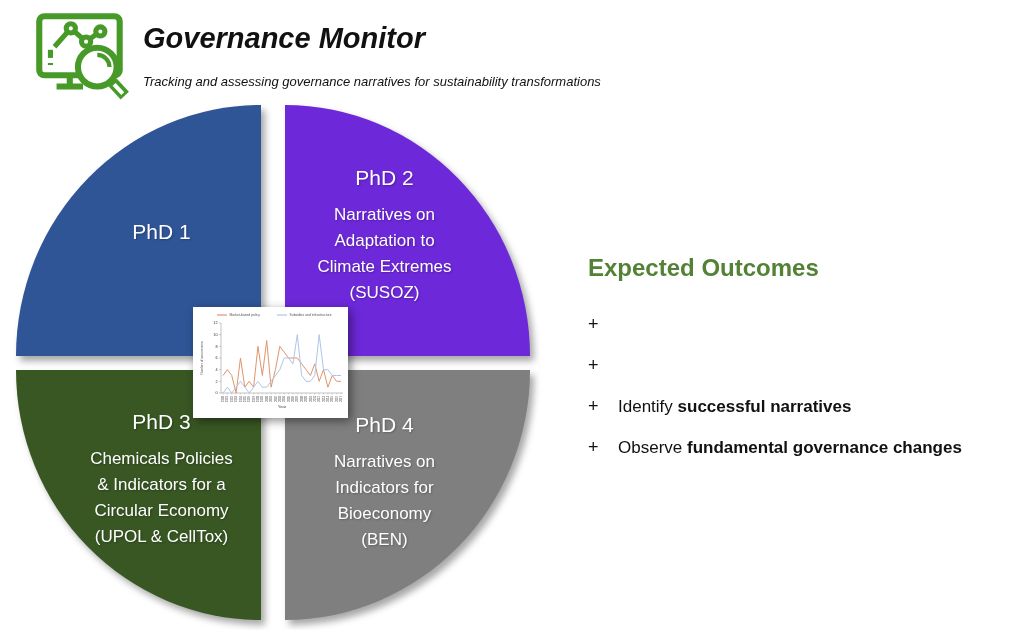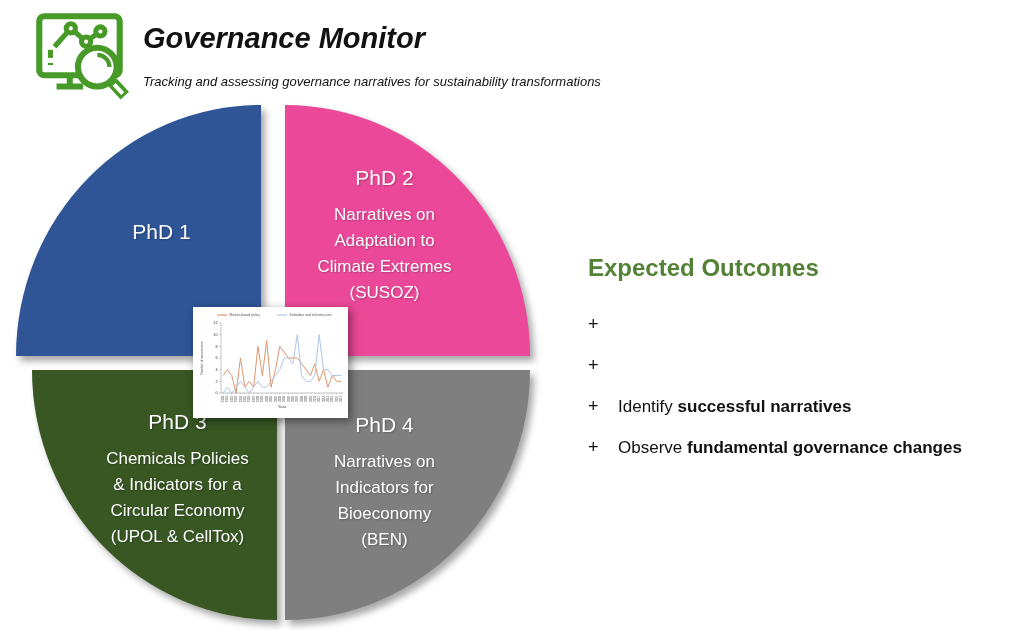--- a/index.html
+++ b/index.html
@@ -15,21 +15,21 @@
 
   
   .pie { position:absolute; left:16px; top:105px; width:514px; height:515px; }
   .quad { position:absolute; width:245px; height:250px; display:flex; flex-direction:column;
           align-items:center; justify-content:center; text-align:center; color:#fff;
           box-shadow:4px 5px 7px rgba(0,0,0,0.35); }
   .quad .q-title { font-size:21px; margin-bottom:12px; text-shadow:1px 1px 2px rgba(0,0,0,0.25); }
   .quad .q-body  { font-size:17px; line-height:26px; white-space:pre-line; text-shadow:1px 1px 2px rgba(0,0,0,0.25); }
   .q1 { left:0;   top:0;   height:251px; border-top-left-radius:100% 100%;  padding-left:46px; padding-top:14px;}
   .q2 { left:269px; top:0; height:251px; border-top-right-radius:100% 100%; padding-right:46px; padding-top:10px;}
-  .q3 { left:16px;   top:265px; border-bottom-left-radius:100% 100%;  padding-left:46px; padding-bottom:30px;align-items:center;}
+  .q3 { left:0;   top:265px; border-bottom-left-radius:100% 100%;  padding-left:46px; padding-bottom:30px;align-items:center;}
   .q4 { left:269px; top:265px; border-bottom-right-radius:100% 100%; padding-right:46px; padding-bottom:24px;}
 
   
   .center-chart { position:absolute; left:193px; top:307px; width:155px; height:111px;
                   background:#fff; z-index:5; box-shadow:3px 3px 9px rgba(0,0,0,0.45); }
   .center-chart svg { display:block; width:155px; height:111px; }
 
   
   .outcomes { position:absolute; left:588px; top:256px; width:425px; }
   .outcomes h2 { font-size:24px; font-weight:bold; line-height:24px; }
@@ -65,21 +65,21 @@
 
   <div class="titles">
     <div class="page-title">Governance Monitor</div>
     <div class="page-subtitle">Tracking and assessing governance narratives for sustainability transformations</div>
   </div>
 
   <div class="pie">
     <div class="quad q1" style="background: rgb(47, 85, 151);">
       <div class="q-title">PhD 1</div>
     </div>
-    <div class="quad q2" style="background: #ec4899;">
+    <div class="quad q2" style="background: #6d28d9;">
       <div class="q-title">PhD 2</div>
       <div class="q-body">Narratives on
 Adaptation to
 Climate Extremes
 (SUSOZ)</div>
     </div>
     <div class="quad q3" style="background: rgb(56, 87, 35);">
       <div class="q-title">PhD 3</div>
       <div class="q-body">Chemicals Policies
 &amp; Indicators for a

